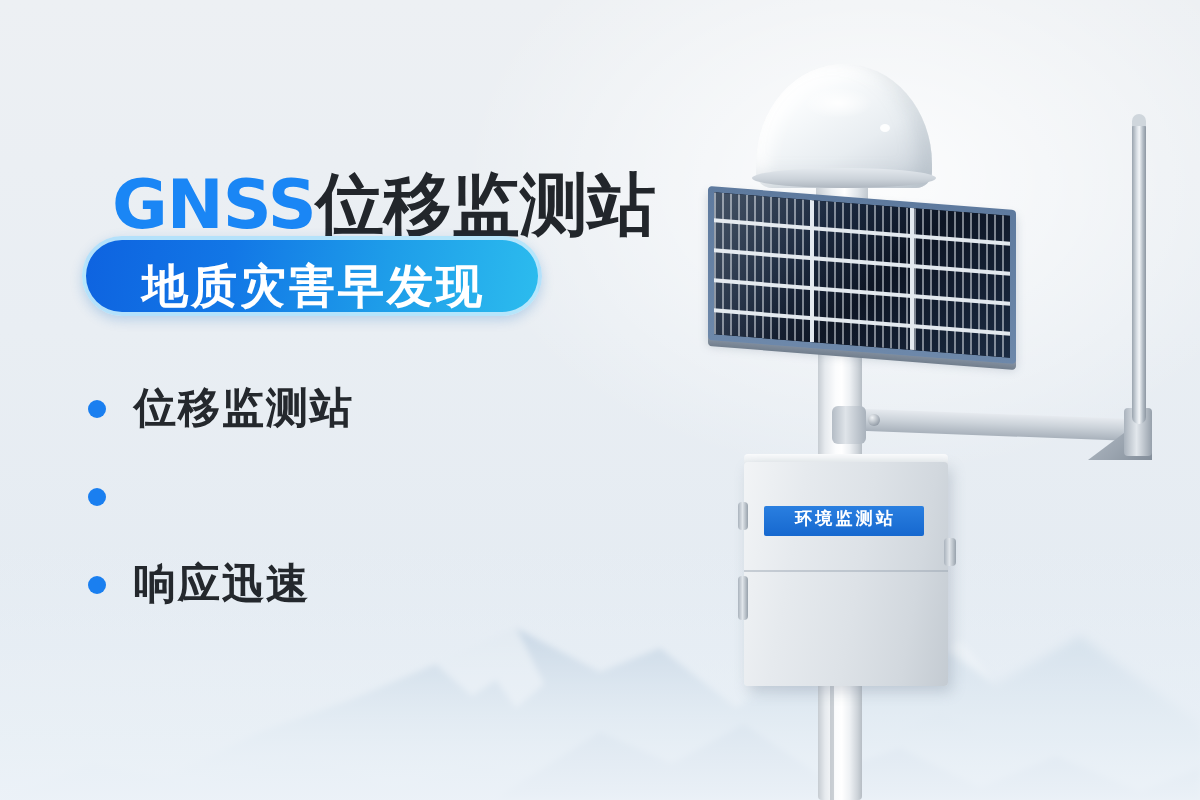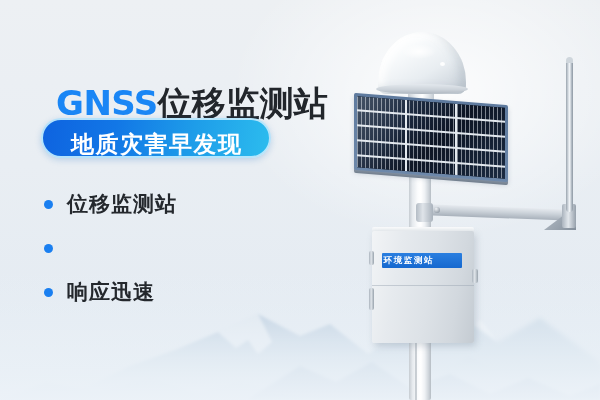--- a/index.html
+++ b/index.html
@@ -235,20 +235,21 @@
     width: 102px; height: 1px;
     background: rgba(150,162,175,0.45);
   }
   .cab-label {
     position: absolute;
     left: 52px; top: 243px;
     width: 80px; height: 15px;
     background: linear-gradient(180deg, #2a7fe0 0%, #1668cf 100%);
     display: flex;
     align-items: center;
+    justify-content: center;
     border-radius: 1px;
   }
   .cab-label span {
     color: #ffffff;
     font-size: 8.5px;
     letter-spacing: 1.6px;
     line-height: 1;
     font-weight: 700;
     text-indent: 1.6px;
   }

